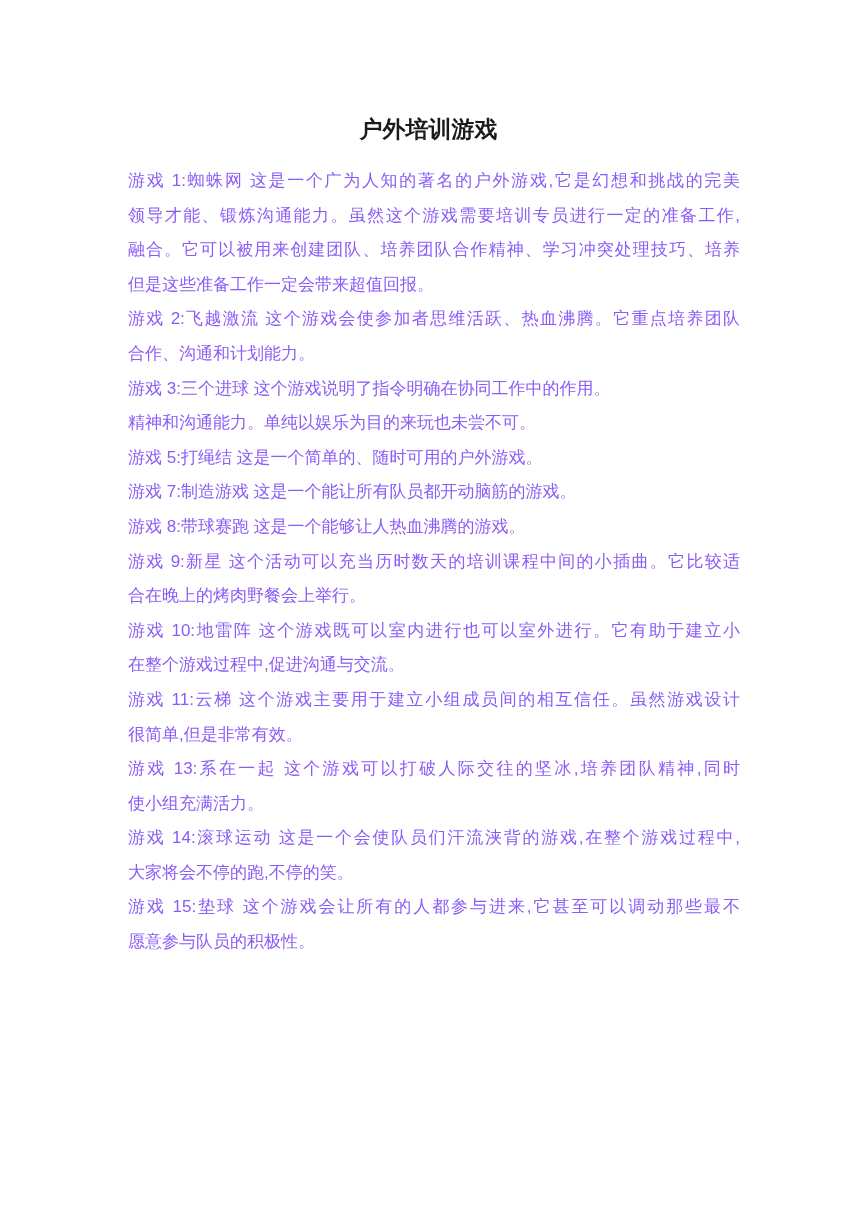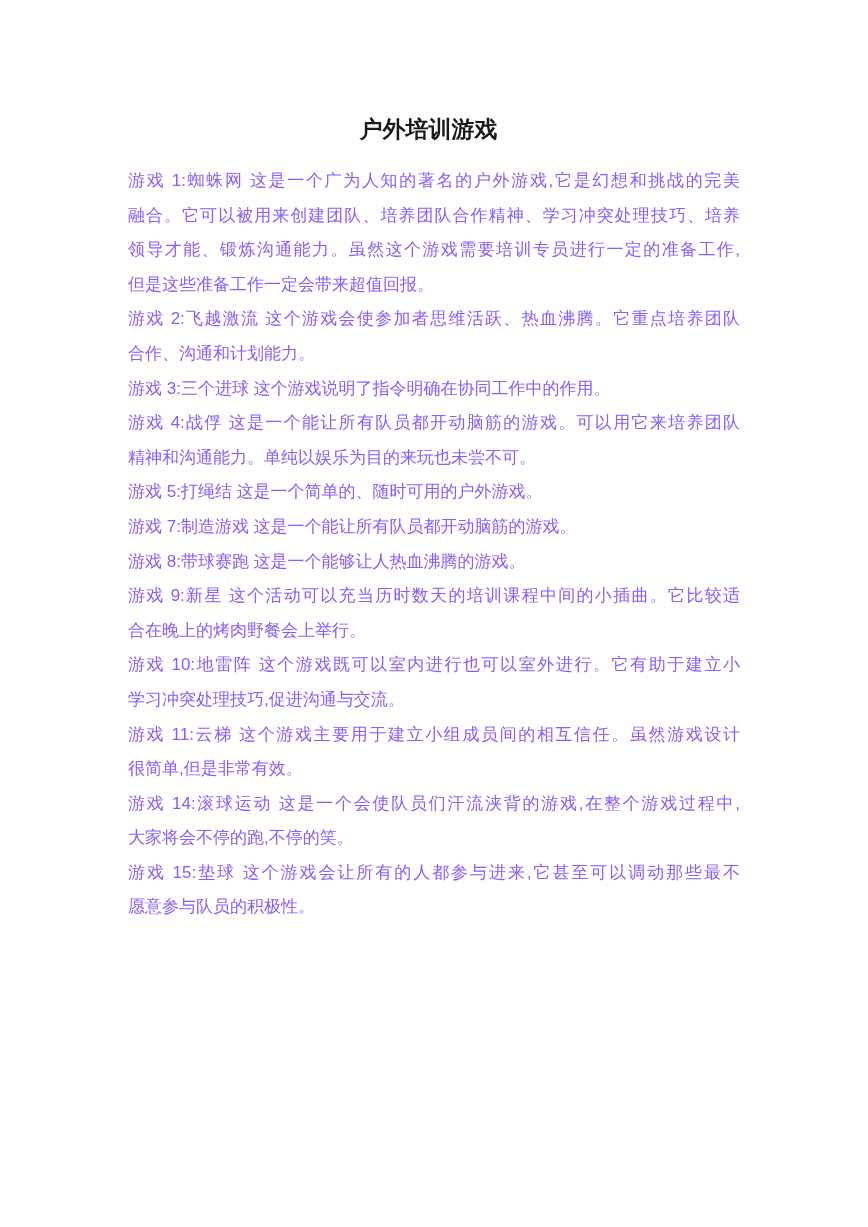--- a/index.html
+++ b/index.html
@@ -58,36 +58,35 @@
 </head>
 <body>
 
 <div class="page">
   <h1 class="title">户外培训游戏</h1>
 
   <div class="content">
 
     <p class="para">
       <span class="line">游戏 1:蜘蛛网 这是一个广为人知的著名的户外游戏,它是幻想和挑战的完美</span>
+      <span class="line">领导才能、锻炼沟通能力。虽然这个游戏需要培训专员进行一定的准备工作,</span>
       <span class="line">融合。它可以被用来创建团队、培养团队合作精神、学习冲突处理技巧、培养</span>
-      <span class="line">领导才能、锻炼沟通能力。虽然这个游戏需要培训专员进行一定的准备工作,</span>
       <span class="line last">但是这些准备工作一定会带来超值回报。</span>
     </p>
 
     <p class="para">
       <span class="line">游戏 2:飞越激流 这个游戏会使参加者思维活跃、热血沸腾。它重点培养团队</span>
       <span class="line last">合作、沟通和计划能力。</span>
     </p>
 
     <p class="para">
       <span class="line last">游戏 3:三个进球 这个游戏说明了指令明确在协同工作中的作用。</span>
     </p>
 
     <p class="para">
-      <span class="line">游戏 4:战俘 这是一个能让所有队员都开动脑筋的游戏。可以用它来培养团队</span>
       <span class="line last">精神和沟通能力。单纯以娱乐为目的来玩也未尝不可。</span>
     </p>
 
     <p class="para">
       <span class="line last">游戏 5:打绳结 这是一个简单的、随时可用的户外游戏。</span>
     </p>
 
 
     <p class="para">
       <span class="line last">游戏 7:制造游戏 这是一个能让所有队员都开动脑筋的游戏。</span>
@@ -97,29 +96,33 @@
       <span class="line last">游戏 8:带球赛跑 这是一个能够让人热血沸腾的游戏。</span>
     </p>
 
     <p class="para">
       <span class="line">游戏 9:新星 这个活动可以充当历时数天的培训课程中间的小插曲。它比较适</span>
       <span class="line last">合在晚上的烤肉野餐会上举行。</span>
     </p>
 
     <p class="para">
       <span class="line">游戏 10:地雷阵 这个游戏既可以室内进行也可以室外进行。它有助于建立小</span>
-      <span class="line last">学习冲突处理技巧,促进沟通与交流。</span>
+      <span class="line last">在整个游戏过程中,促进沟通与交流。</span>
     </p>
 
     <p class="para">
       <span class="line">游戏 11:云梯 这个游戏主要用于建立小组成员间的相互信任。虽然游戏设计</span>
       <span class="line last">很简单,但是非常有效。</span>
     </p>
 
 
+    <p class="para">
+      <span class="line">游戏 13:系在一起 这个游戏可以打破人际交往的坚冰,培养团队精神,同时</span>
+      <span class="line last">使小组充满活力。</span>
+    </p>
 
     <p class="para">
       <span class="line">游戏 14:滚球运动 这是一个会使队员们汗流浃背的游戏,在整个游戏过程中,</span>
       <span class="line last">大家将会不停的跑,不停的笑。</span>
     </p>
 
     <p class="para">
       <span class="line">游戏 15:垫球 这个游戏会让所有的人都参与进来,它甚至可以调动那些最不</span>
       <span class="line last">愿意参与队员的积极性。</span>
     </p>

